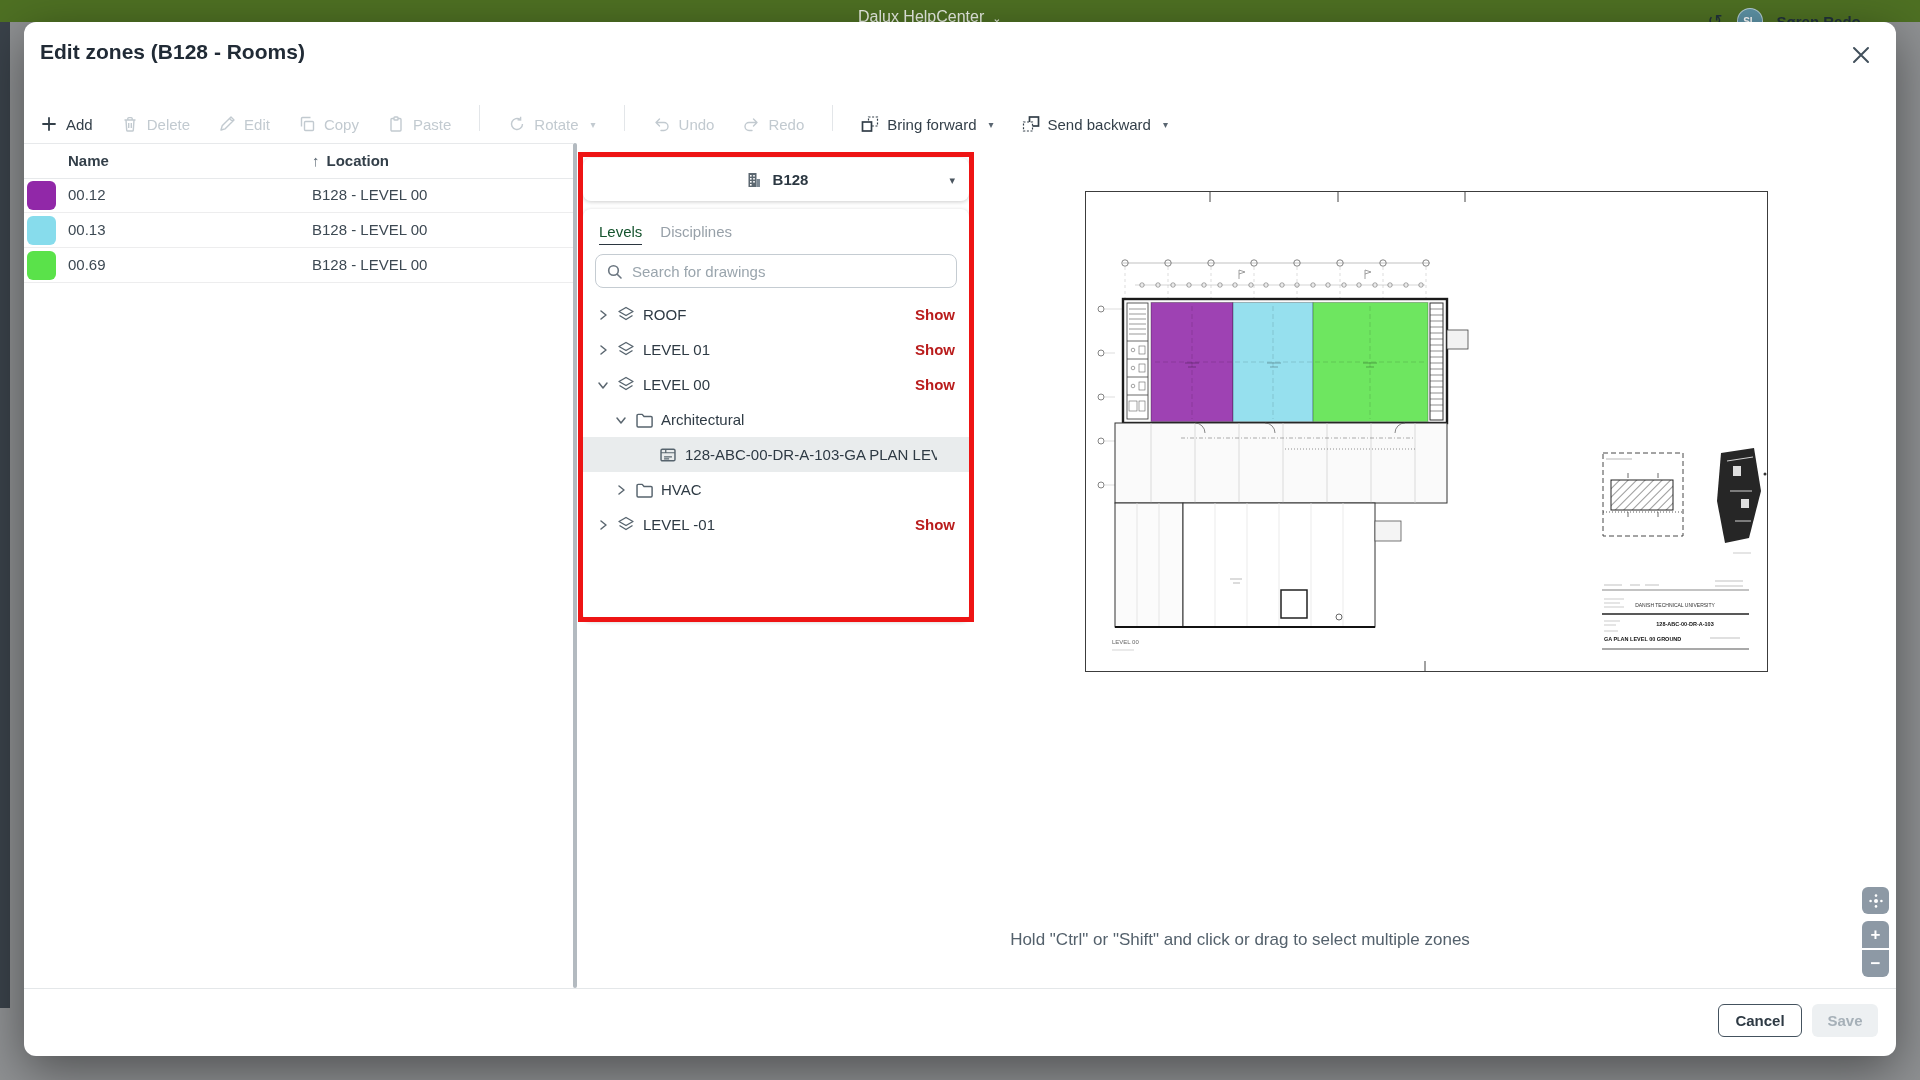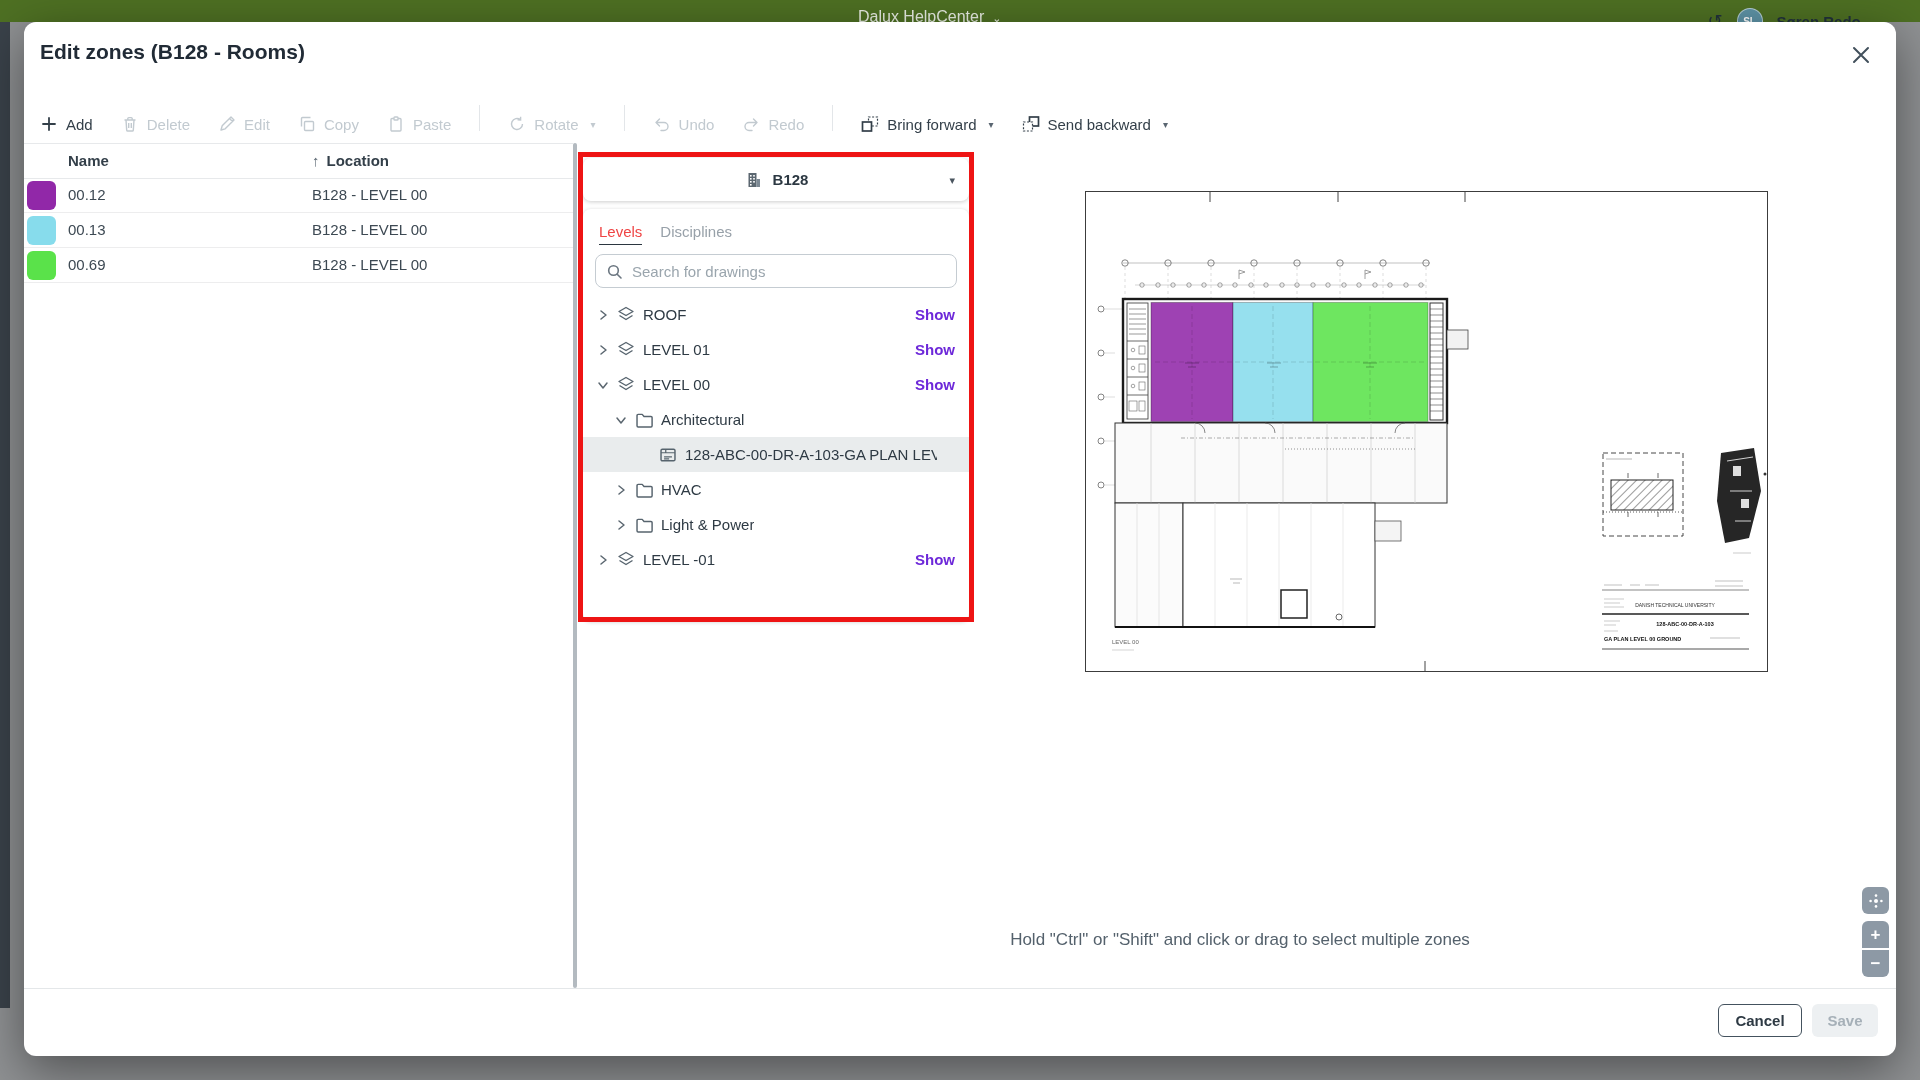--- a/index.html
+++ b/index.html
@@ -53,36 +53,36 @@
   
   .card { position:absolute; background:#fff; border-radius:8px; box-shadow:0 1px 4px rgba(0,0,0,.2); }
   .card-building { left:559px; top:136px; width:386px; height:43px; }
   .bsel { position:relative; width:100%; height:100%; display:flex; align-items:center; justify-content:center; gap:9px; cursor:pointer; }
   .bsel-label { font-size:15px; font-weight:600; color:#2c3842; }
   .bsel-caret { position:absolute; right:14px; top:16px; font-size:11px; color:#4a555f; }
 
   .card-tree { left:559px; top:187px; width:386px; height:412px; }
   .tabs { display:flex; gap:18px; padding:14px 0 0 16px; font-size:15px; }
   .tab { cursor:pointer; padding-bottom:4px; }
-  .tab.active { color:#ef4444; font-weight:400; border-bottom:1.5px solid #2b3640; }
+  .tab.active { color:#14532d; font-weight:400; border-bottom:1.5px solid #2b3640; }
   .tab.idle { color:#98a1a9; }
   .searchbox { position:relative; margin:9px 12px 0 12px; height:34px; border:1px solid #c5ccd2; border-radius:8px; background:#fff; }
   .searchbox svg { position:absolute; left:10px; top:8px; }
   .searchbox input { position:absolute; left:36px; top:0; width:calc(100% - 40px); height:32px; border:none; outline:none;
                      font-size:15px; color:#3d4953; font-family:inherit; background:transparent; }
   .searchbox input::placeholder { color:#9aa5ad; }
 
   .tree { margin-top:9px; }
   .trow { position:relative; height:35px; display:flex; align-items:center; gap:8px; font-size:15px; color:#2e3a44; cursor:pointer; }
   .trow.ind0 { padding-left:14px; }
   .trow.ind1 { padding-left:32px; }
   .trow.ind2 { padding-left:76px; }
   .trow.selected { background:#e9eced; }
   .trow .lbl { white-space:nowrap; overflow:hidden; max-width:252px; }
-  .trow .show { position:absolute; right:14px; font-weight:700; color:#6d28d9; }
+  .trow .show { position:absolute; right:14px; font-weight:700; color:#b91c1c; }
   .chev { width:12px; height:12px; flex:0 0 12px; }
 
   
   .plan-wrap { position:absolute; left:1061px; top:169px; width:683px; height:481px; background:#fff; }
   .plan-wrap svg { display:block; width:683px; height:481px; }
   .hint { position:absolute; left:800px; top:908px; width:832px; text-align:center; font-size:17px; color:#54616c; }
 
   .map-btn { position:absolute; left:1838px; width:27px; height:27px; background:#8d99a5; border:none; cursor:pointer;
              display:flex; align-items:center; justify-content:center; color:#fff; }
   .mb-fit  { top:865px; border-radius:6px; }
@@ -325,29 +325,20 @@
         </div>
         <div class="trow ind1">
           <svg class="chev">
               <use href="#chev-r"></use>
             </svg>
           <svg class="icon18">
               <use href="#ic-folder"></use>
             </svg>
           <span class="lbl">HVAC</span>
         </div>
-        <div class="trow ind1">
-          <svg class="chev">
-              <use href="#chev-r"></use>
-            </svg>
-          <svg class="icon18">
-              <use href="#ic-folder"></use>
-            </svg>
-          <span class="lbl">Light &amp; Power</span>
-        </div>
         <div class="trow ind0">
           <svg class="chev">
               <use href="#chev-r"></use>
             </svg>
           <svg class="icon18">
               <use href="#ic-layers"></use>
             </svg>
           <span class="lbl">LEVEL -01</span>
           <span class="show">Show</span>
         </div>

